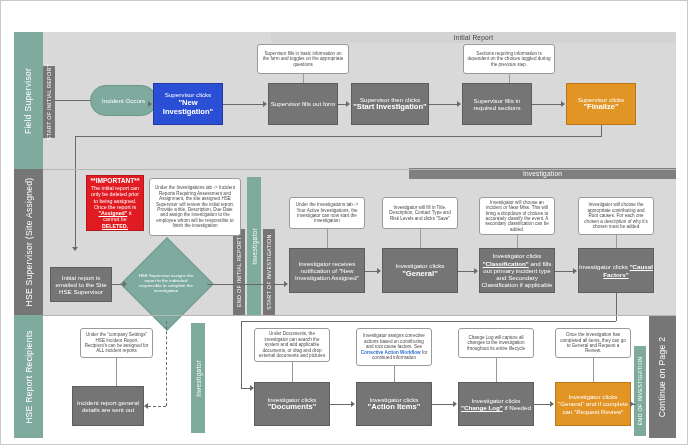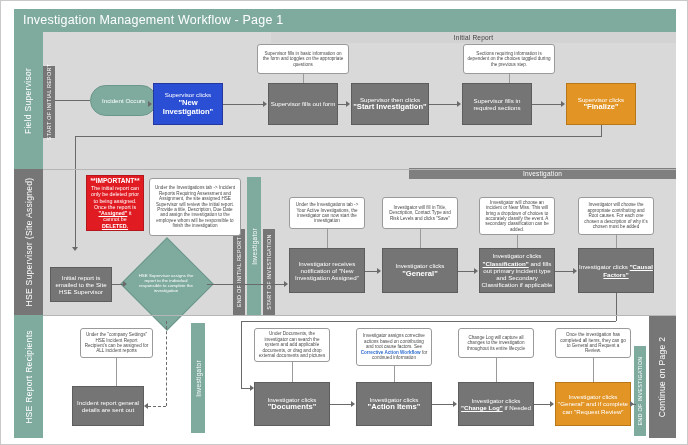--- a/index.html
+++ b/index.html
@@ -62,23 +62,20 @@
   
   .leader{position:absolute;width:1px;background:#9a9a9a;}
 
   .sep{position:absolute;background:#b6b6b6;height:1px;}
 </style>
 </head>
 <body>
 
 <div id="canvas">
 
-  <div class="titlebar">
-    <div class="t">Investigation Management Workflow - Page 1</div>
-  </div>
 
   <div class="lane-bg" style="left:42px;top:31px;width:633px;height:137px;"></div>
   <div class="lane-bg" style="left:42px;top:168px;width:633px;height:146px;"></div>
   <div class="lane-bg white" style="left:42px;top:314px;width:633px;height:123px;"></div>
 
   <div class="phasebar light" style="left:270px;top:31px;width:405px;height:11px;">
     <span>Initial Report</span>
   </div>
   <div class="phasebar" style="left:408px;top:167px;width:267px;height:11px;">
     <span>Investigation</span>

